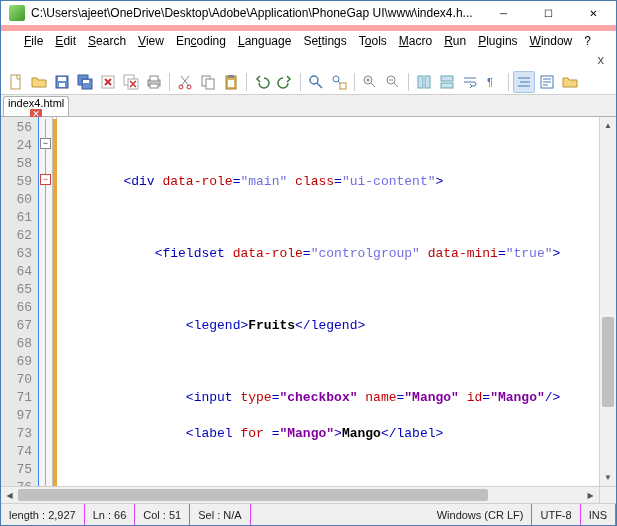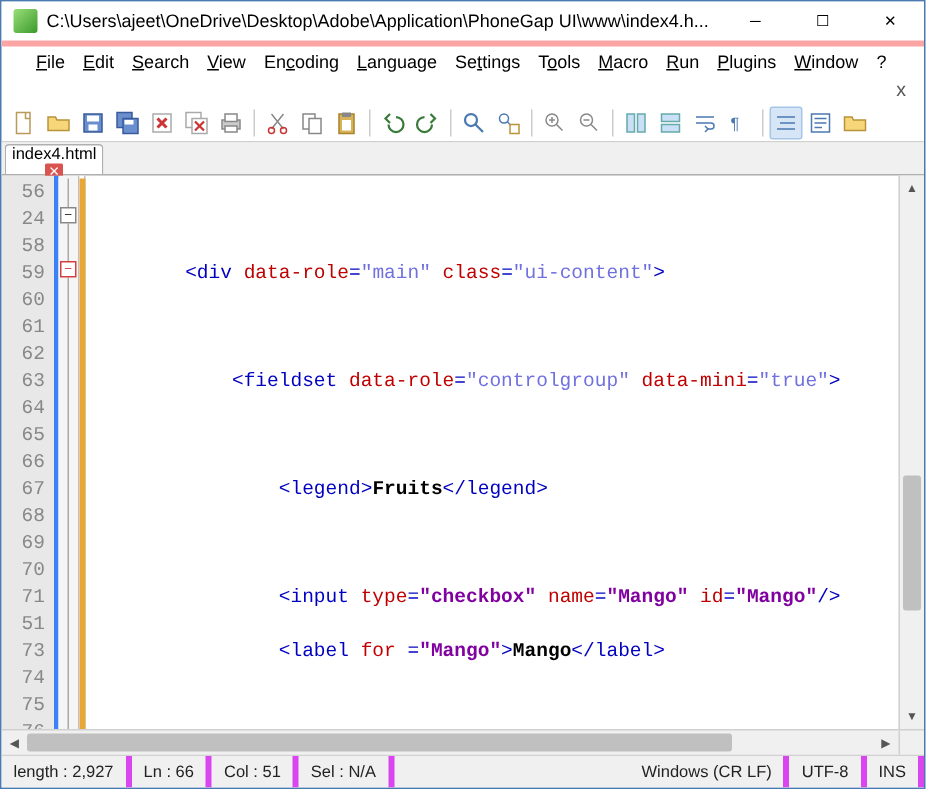--- a/index.html
+++ b/index.html
@@ -14,21 +14,21 @@
     display: flex;
     flex-direction: column;
     overflow: hidden;
   }
   .titlebar {
     height: 30px;
     background: #fff;
     display: flex;
     align-items: center;
     padding: 0 0 0 8px;
-    border-bottom: 4px solid #fca5a5;
+    border-bottom: 6px solid #fca5a5;
   }
   .app-icon {
     width: 16px; height: 16px;
     background: linear-gradient(135deg,#9ade7a,#3a9a2a);
     margin-right: 6px;
     border-radius: 2px;
   }
   .title-text { flex: 1; font-size: 12px; color: #000; white-space: nowrap; overflow: hidden; }
   .win-btns { display: flex; }
   .win-btn {
@@ -114,21 +114,21 @@
   }
   .gutter {
     width: 38px;
     background: #e8e8e8;
     color: #888;
     font-family: Consolas, "Courier New", monospace;
     font-size: 13px;
     text-align: right;
     padding: 2px 6px 2px 2px;
     line-height: 18px;
-    border-right: 3px solid #3b82f6;
+    border-right: 1px solid #3b82f6;
   }
   .fold-gutter {
     width: 14px;
     background: #f5f5f5;
     border-right: 1px solid #c0c0c0;
     position: relative;
   }
   .fold-box {
     position: absolute;
     left: 1px;
@@ -217,21 +217,21 @@
     border-top: 1px solid #d0d0d0;
     display: flex;
     align-items: center;
     font-size: 11px;
     color: #222;
   }
   .status-cell {
     padding: 0 8px;
     height: 100%;
     display: flex; align-items: center;
-    border-right: 4px solid #d946ef;
+    border-right: 1px solid #d946ef;
   }
   .status-spacer { flex: 1; }
 </style>
 </head>
 <body>
 
 <div class="titlebar">
   <div class="app-icon"></div>
   <div class="title-text">C:\Users\ajeet\OneDrive\Desktop\Adobe\Application\PhoneGap UI\www\index4.h...</div>
   <div class="win-btns">
@@ -430,21 +430,21 @@
       <div>62</div>
       <div>63</div>
     <div>64</div>
       <div>65</div>
       <div>66</div>
       <div>67</div>
     <div>68</div>
       <div>69</div>
       <div>70</div>
       <div>71</div>
-    <div>51</div>
+    <div>97</div>
       <div>73</div>
       <div>74</div>
       <div>75</div>
     <div>76</div>
   </div>
   <div class="fold-gutter">
     <div class="fold-line" style="top:2px;height:396px;"></div>
     <div class="fold-box" style="top:21px;">−</div>
     <div class="fold-box red" style="top:57px;">−</div>
   </div>

